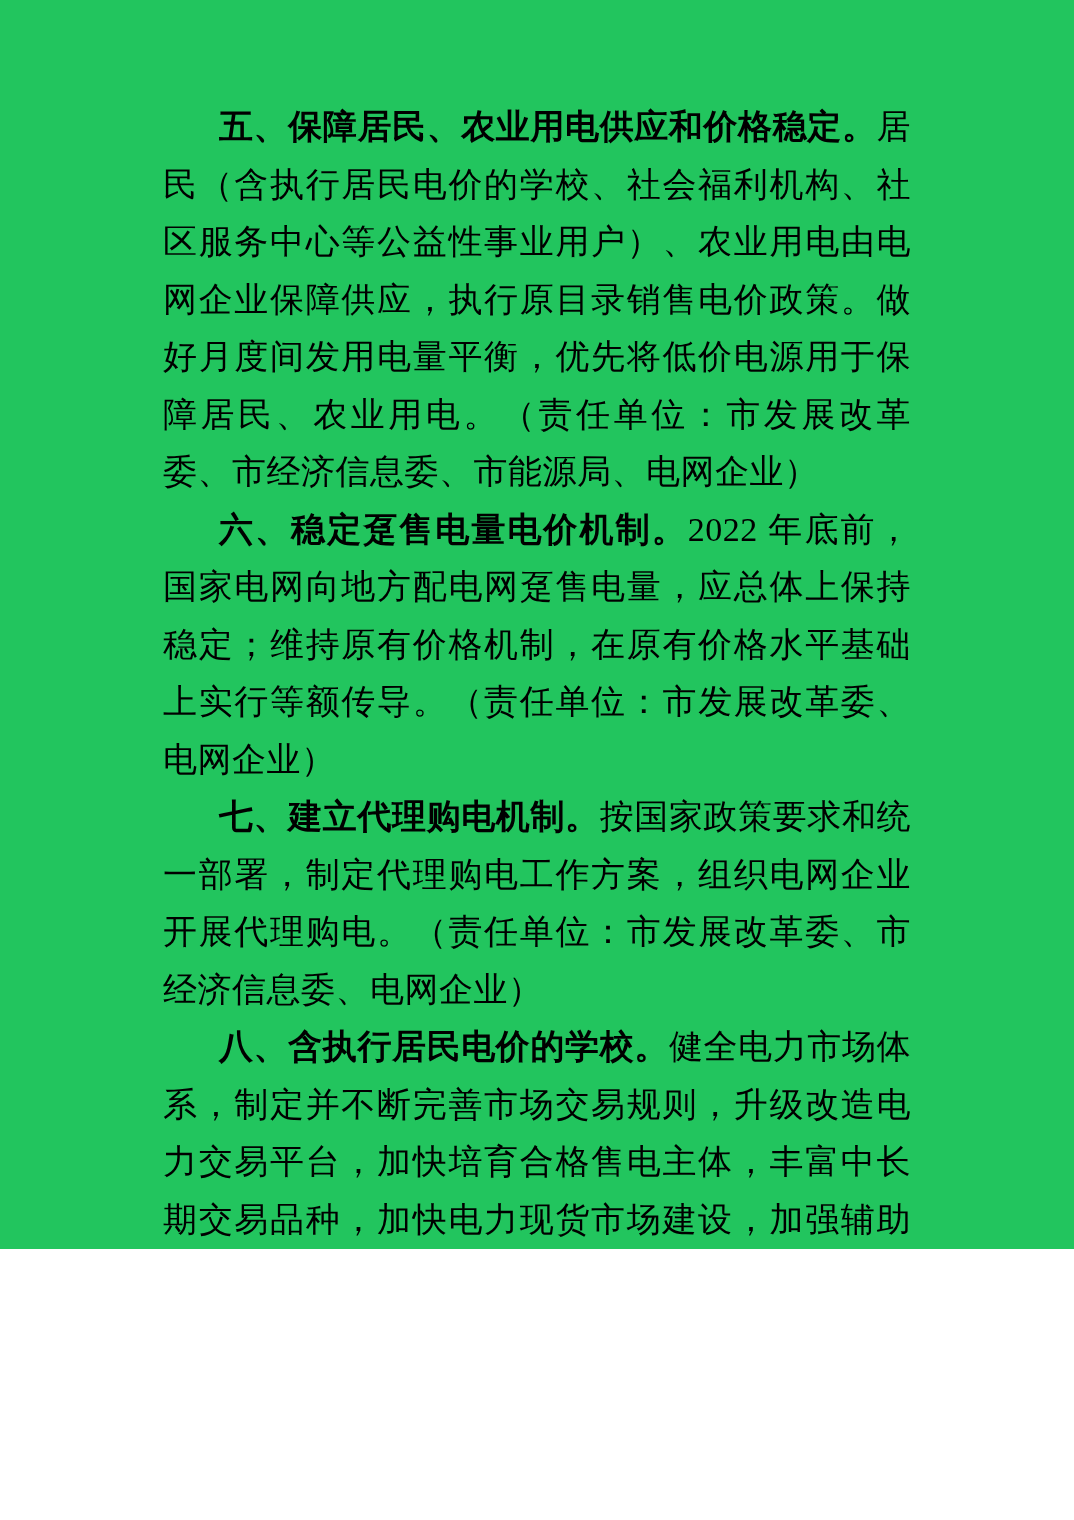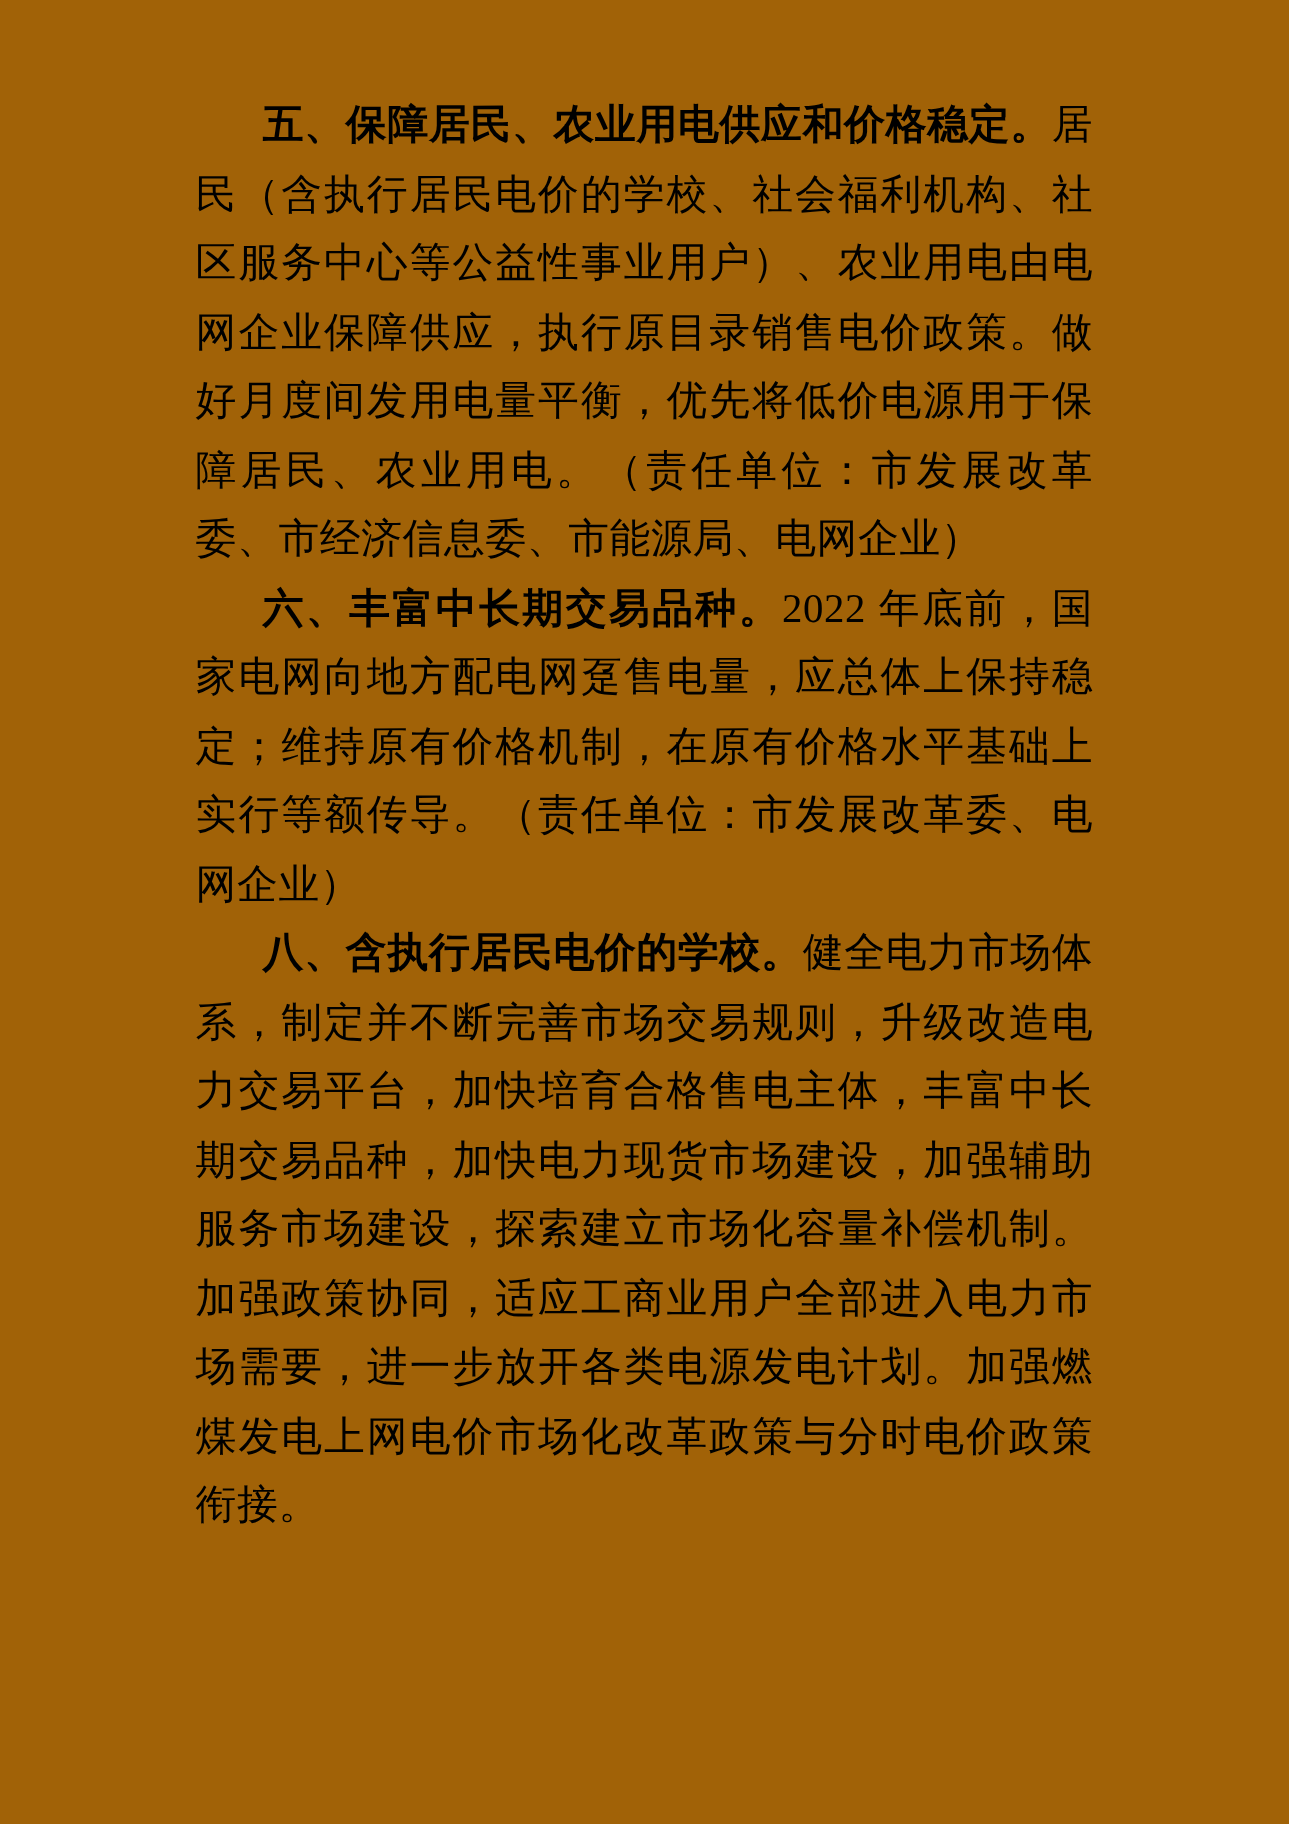--- a/index.html
+++ b/index.html
@@ -3,25 +3,25 @@
 <meta charset="utf-8">
 <style>
   html, body {
     margin: 0;
     padding: 0;
     background: #ffffff;
   }
   .page {
     position: relative;
     width: 1074px;
-    height: 1520px;
+    height: 1249px;
     margin: 0;
-    background: #a16207;
+    background: #22c55e;
     box-sizing: border-box;
-    padding: 76px 163px 0 163px;
+    padding: 98px 163px 0 163px;
     overflow: hidden;
     font-family: "Liberation Serif", "DejaVu Serif", serif;
     font-size: 34px;
     line-height: 57.5px;
     color: #000000;
   }
   .para {
     margin: 0;
     padding: 0;
     text-indent: 56px;           
@@ -40,18 +40,19 @@
     font-weight: normal;         
   }
 </style>
 </head>
 <body>
 
 <div class="page">
 
   <p class="para"><span class="section-heading">五、保障居民、农业用电供应和价格稳定。</span><span class="body-text">居民（含执行居民电价的学校、社会福利机构、社区服务中心等公益性事业用户）、农业用电由电网企业保障供应，执行原目录销售电价政策。做好月度间发用电量平衡，优先将低价电源用于保障居民、农业用电。</span><span class="resp-text">（责任单位：市发展改革委、市经济信息委、市能源局、电网企业）</span></p>
 
-  <p class="para"><span class="section-heading">六、丰富中长期交易品种。</span><span class="body-text">2022 年底前，国家电网向地方配电网趸售电量，应总体上保持稳定；维持原有价格机制，在原有价格水平基础上实行等额传导。</span><span class="resp-text">（责任单位：市发展改革委、电网企业）</span></p>
+  <p class="para"><span class="section-heading">六、稳定趸售电量电价机制。</span><span class="body-text">2022 年底前，国家电网向地方配电网趸售电量，应总体上保持稳定；维持原有价格机制，在原有价格水平基础上实行等额传导。</span><span class="resp-text">（责任单位：市发展改革委、电网企业）</span></p>
 
+  <p class="para"><span class="section-heading">七、建立代理购电机制。</span><span class="body-text">按国家政策要求和统一部署，制定代理购电工作方案，组织电网企业开展代理购电。</span><span class="resp-text">（责任单位：市发展改革委、市经济信息委、电网企业）</span></p>
 
   <p class="para"><span class="section-heading">八、含执行居民电价的学校。</span><span class="body-text">健全电力市场体系，制定并不断完善市场交易规则，升级改造电力交易平台，加快培育合格售电主体，丰富中长期交易品种，加快电力现货市场建设，加强辅助服务市场建设，探索建立市场化容量补偿机制。加强政策协同，适应工商业用户全部进入电力市场需要，进一步放开各类电源发电计划。加强燃煤发电上网电价市场化改革政策与分时电价政策衔接。</span></p>
 
 </div>
 
 </body></html>

